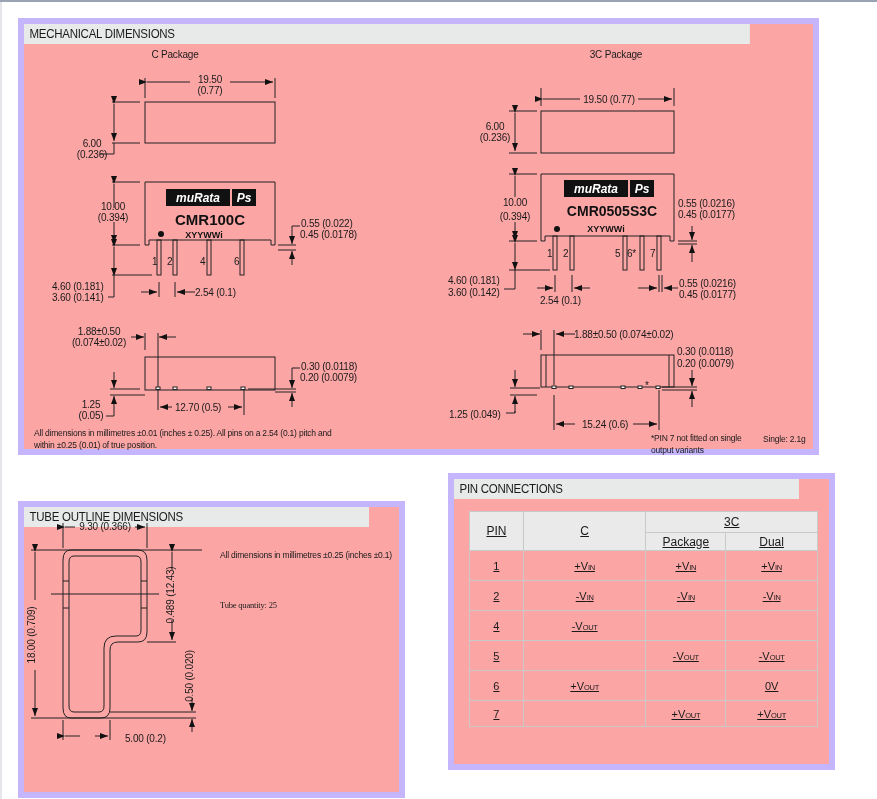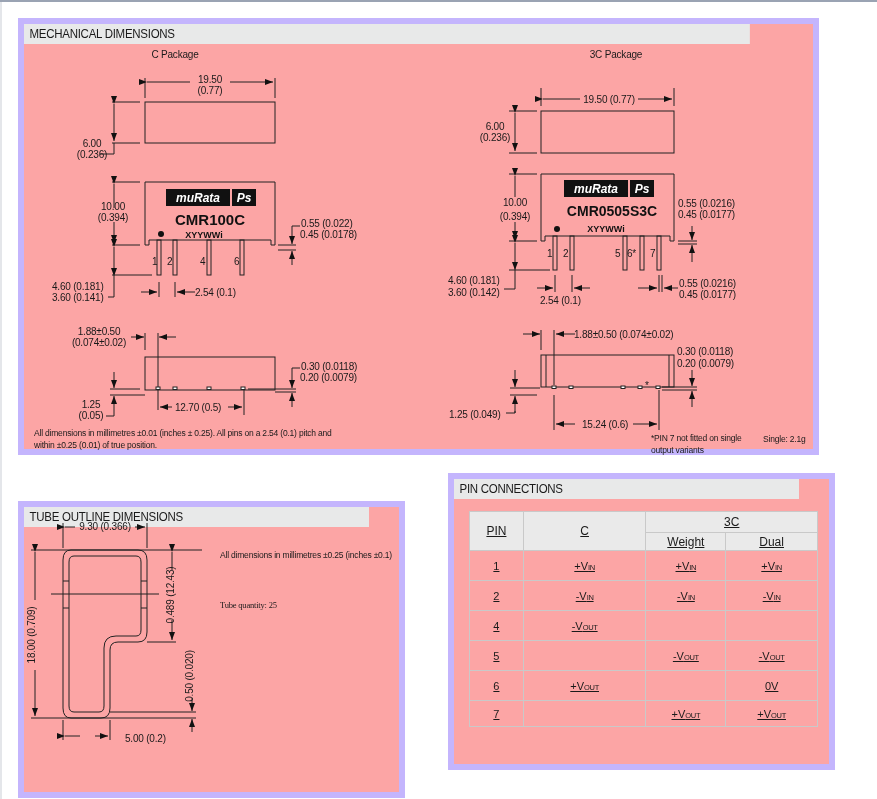--- a/index.html
+++ b/index.html
@@ -277,21 +277,21 @@
   <div class="panel-head">PIN CONNECTIONS</div>
 </div>
 <table class="pins" style="left:469px;top:511px;width:349px;">
   <thead>
     <tr style="height:21px;">
       <th rowspan="2" style="width:53px;">PIN</th>
       <th rowspan="2" style="width:122px;">C</th>
       <th colspan="2">3C</th>
     </tr>
     <tr style="height:18px;">
-      <th style="width:79px;">Weight</th>
+      <th style="width:79px;">Package</th>
       <th style="width:91px;">Dual</th>
     </tr>
   </thead>
   <tbody id="pin-rows">
       <tr style="height: 30px;">
         <td><span>1</span></td>
         <td><span>+V</span><span class="sub">IN</span></td>
         <td><span>+V</span><span class="sub">IN</span></td>
         <td><span>+V</span><span class="sub">IN</span></td>
       </tr>

